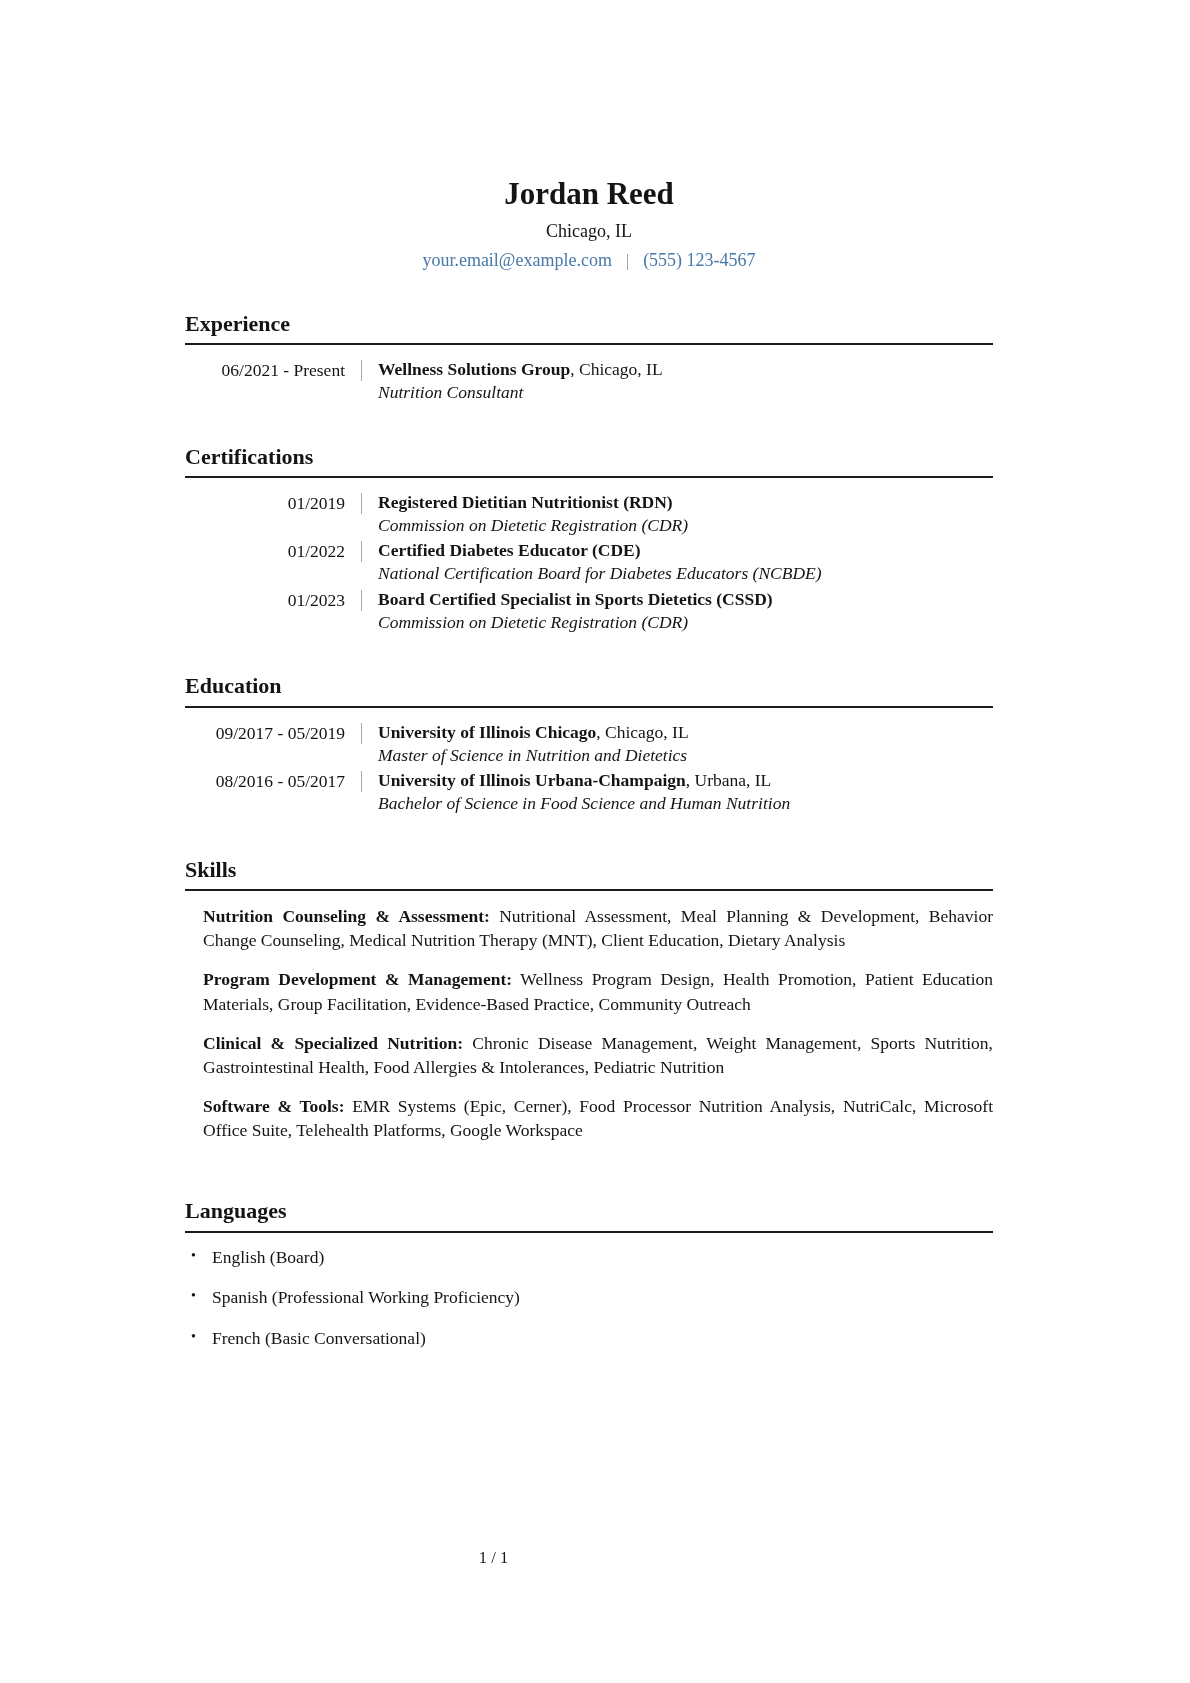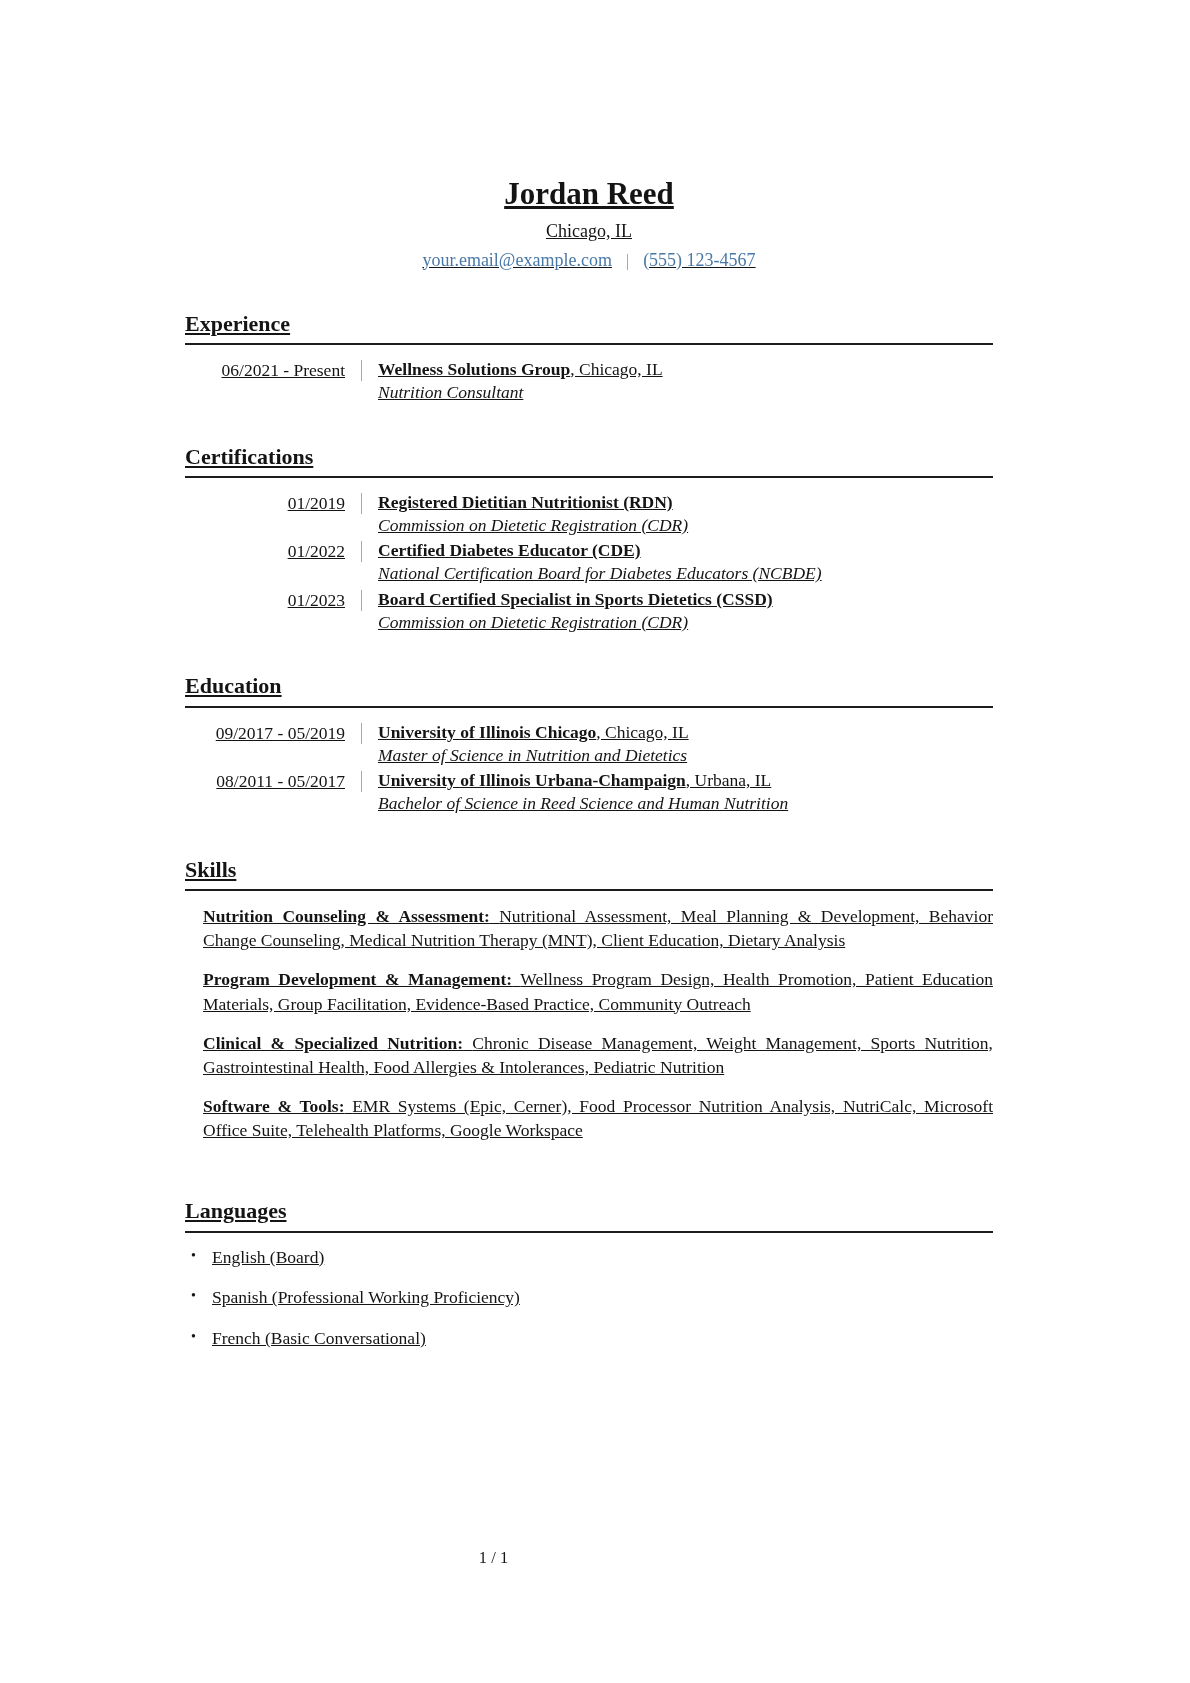--- a/index.html
+++ b/index.html
@@ -5,21 +5,21 @@
   * { margin: 0; padding: 0; box-sizing: border-box; }
   html, body { background: #ffffff; }
   body {
     width: 1190px; height: 1683px;
     position: relative;
     overflow: hidden;
     font-family: "Liberation Serif", "DejaVu Serif", serif;
     color: #141414;
     -webkit-font-smoothing: antialiased;
   }
-  .page { position: absolute; left: 185px; top: 0; width: 808px; text-decoration: underline; }
+  .page { position: absolute; left: 185px; top: 0; width: 808px; }
 
   
   .resume-header { text-align: center; padding-top: 176px; }
   .person-name { font-size: 31px; font-weight: 700; line-height: 1.15; }
   .person-location { font-size: 18px; margin-top: 9px; }
   .contact-line {
     margin-top: 8px; font-size: 18px;
     display: flex; justify-content: center; align-items: baseline; gap: 14px;
   }
   .contact-link { color: #4878a8; text-decoration: none; cursor: pointer; }
@@ -148,27 +148,27 @@
         <div class="entry-date">09/2017 - 05/2019</div>
         <div class="entry-divider-cell">
             <span class="entry-divider"></span>
           </div>
         <div class="entry-body">
           <div class="entry-titleline"><span class="entry-title">University of Illinois Chicago</span><span class="entry-location">, Chicago, IL</span></div>
           <div class="entry-subtitle">Master of Science in Nutrition and Dietetics</div>
         </div>
       </div>
       <div class="entry">
-        <div class="entry-date">08/2011 - 05/2017</div>
+        <div class="entry-date">08/2016 - 05/2017</div>
         <div class="entry-divider-cell">
             <span class="entry-divider"></span>
           </div>
         <div class="entry-body">
           <div class="entry-titleline"><span class="entry-title">University of Illinois Urbana-Champaign</span><span class="entry-location">, Urbana, IL</span></div>
-          <div class="entry-subtitle">Bachelor of Science in Reed Science and Human Nutrition</div>
+          <div class="entry-subtitle">Bachelor of Science in Food Science and Human Nutrition</div>
         </div>
       </div>
     </div>
   </section>
 
   <section class="section section-skills">
     <h2 class="section-title">Skills</h2>
     <div class="section-rule"></div>
     <div>
       <p class="skill-group"><span class="skill-label">Nutrition Counseling &amp; Assessment:</span> <span class="skill-text">Nutritional Assessment, Meal Planning &amp; Development, Behavior Change Counseling, Medical Nutrition Therapy (MNT), Client Education, Dietary Analysis</span></p>

